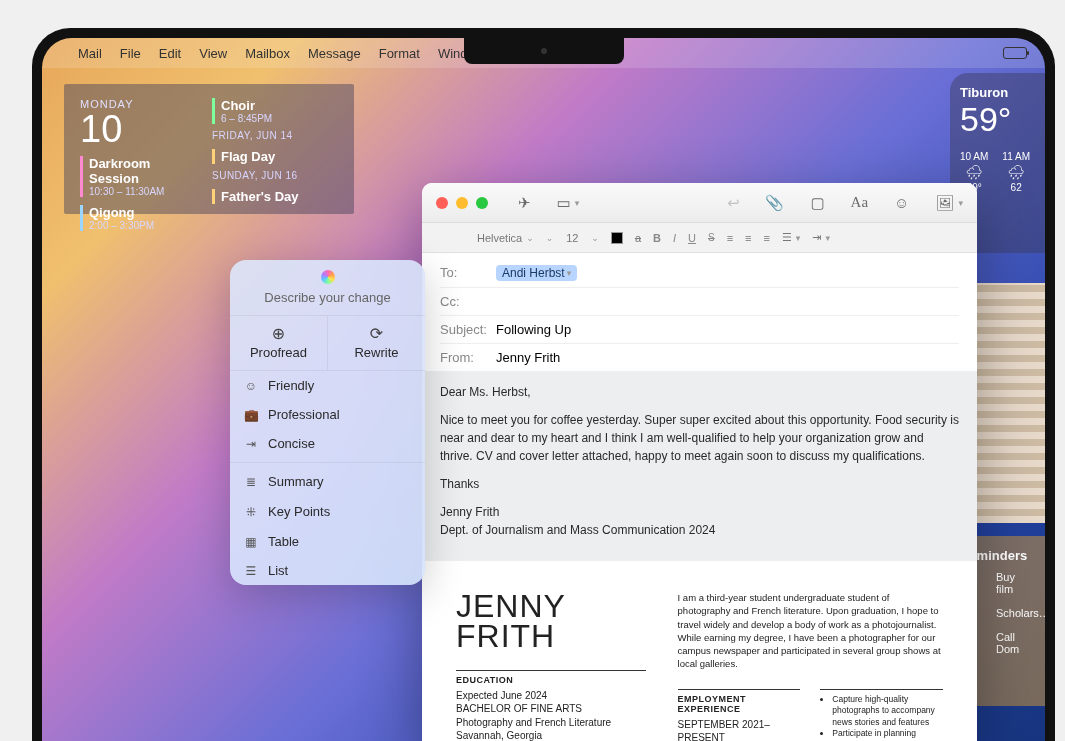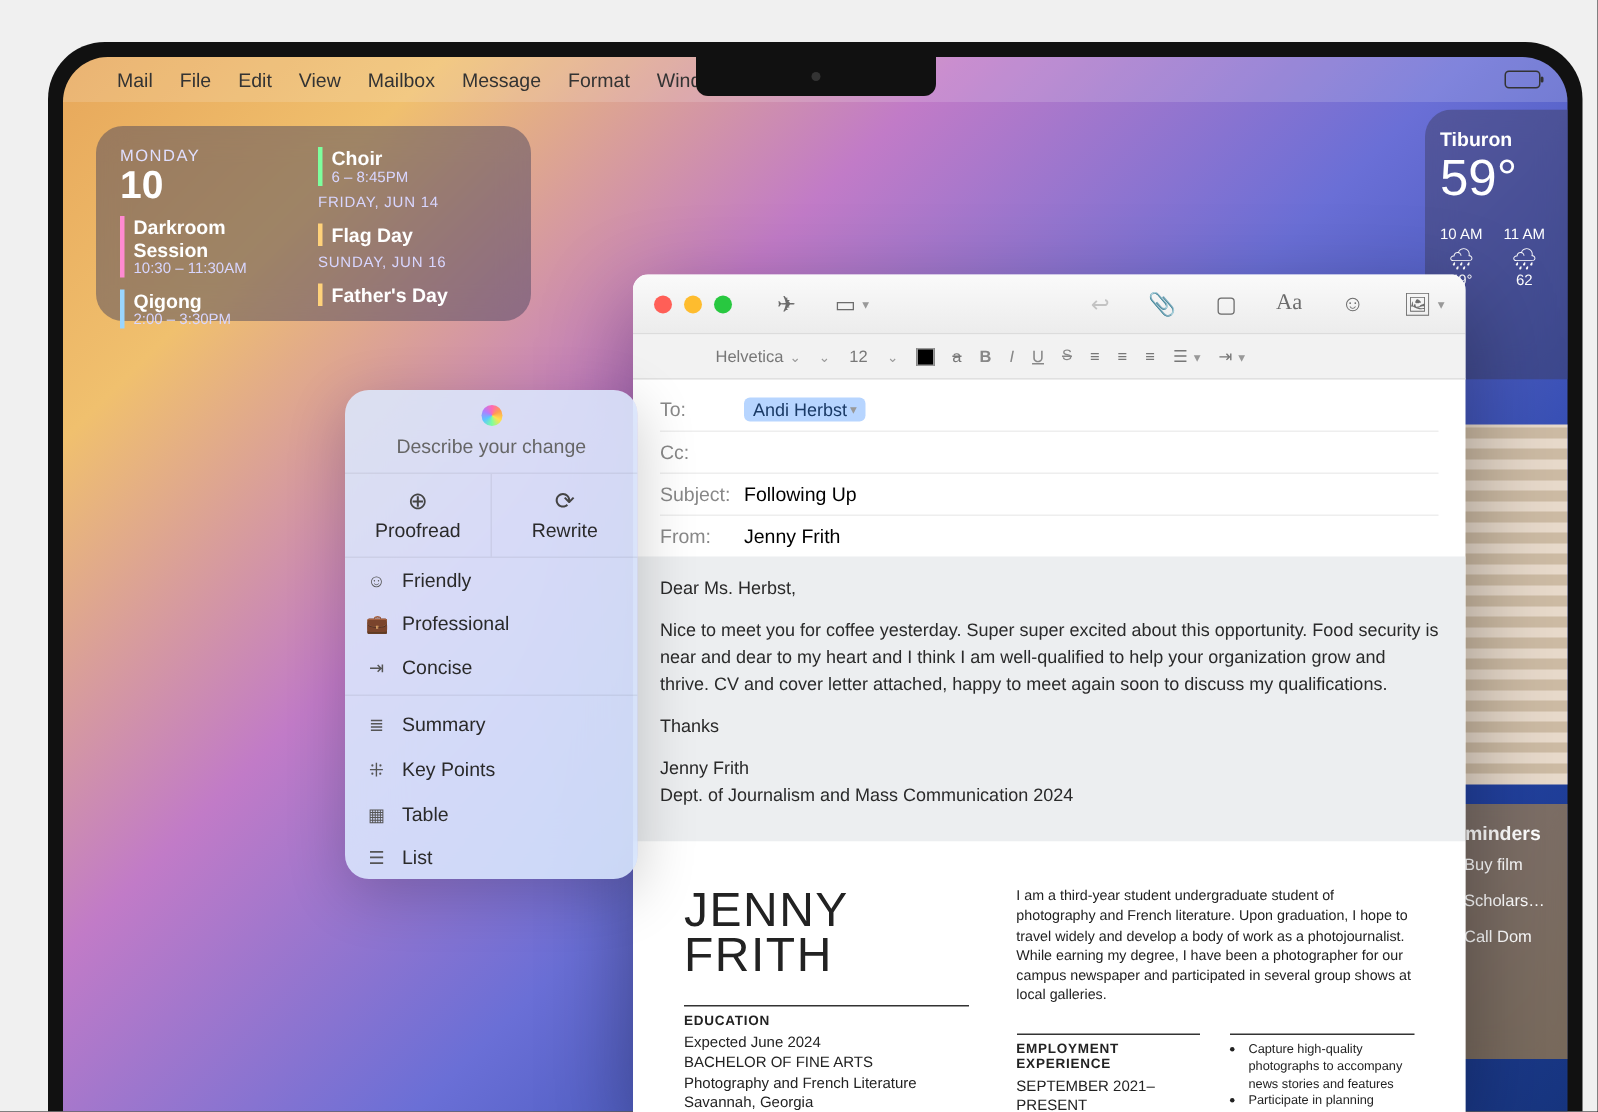--- a/index.html
+++ b/index.html
@@ -9,43 +9,43 @@
     background: linear-gradient(135deg, #e7a75a 0%, #f0c06e 15%, #c17bc7 35%, #6a6fd6 55%, #2544a8 80%, #17357f 100%); }
   .notch { position: absolute; top: 0; left: 50%; transform: translateX(-50%); width: 160px; height: 26px; background: #111; border-bottom-left-radius: 8px; border-bottom-right-radius: 8px; z-index: 100; }
   .notch::after { content:""; position:absolute; top:10px; left:50%; transform:translateX(-50%); width:6px; height:6px; background:#333; border-radius:50%; }
   .menubar { position:absolute; top:0; left:0; right:0; height:30px; display:flex; align-items:center; gap:18px; padding:0 18px; font-size:13px; color:#333; z-index:20; background:rgba(255,255,255,0.15); }
   .apple-logo { font-size:15px; }
   .menubar > span { cursor:default; }
   .menubar .spacer { flex:1; }
   .batt { width:24px; height:12px; border:1px solid #333; border-radius:3px; position:relative; }
   .batt::after { content:""; position:absolute; right:-3px; top:3px; width:2px; height:4px; background:#333; border-radius:1px; }
   
-  .widget { position:absolute; border-radius:18px; color:#fff; backdrop-filter: blur(10px); }
+  .widget { position:absolute; border-radius:2px; color:#fff; backdrop-filter: blur(10px); }
   .cal-widget { left:22px; top:46px; width:290px; height:130px; background:rgba(60,60,90,0.45); display:flex; padding:14px 16px; gap:12px; }
   .cal-left { width:120px; }
   .cal-day { font-size:11px; letter-spacing:1px; color:#e0dfff; }
-  .cal-num { font-size:26px; font-weight:700; line-height:1; }
+  .cal-num { font-size:38px; font-weight:400; line-height:1; }
   .cal-evt { border-left:3px solid; padding-left:6px; margin-top:8px; }
   .cal-evt.p1 { border-color:#ff8ad1; }
   .cal-evt.p2 { border-color:#9ad6ff; }
   .cal-evt.p3 { border-color:#7dff9d; }
   .cal-evt.p4 { border-color:#ffd27a; }
   .cal-evt .t { font-size:13px; font-weight:600; }
   .cal-evt .s { font-size:10px; color:#d8d6ff; }
   .cal-right { flex:1; font-size:10px; }
   .cal-date { font-size:10px; color:#d8d6ff; letter-spacing:0.5px; margin-top:6px; }
   .weather-widget { top:35px; right:0; width:95px; height:180px; background:rgba(60,60,90,0.45); padding:12px 10px; border-radius:18px 0 0 18px; }
   .weather-widget .loc { font-size:13px; font-weight:600; }
   .weather-widget .temp { font-size:34px; font-weight:300; }
   .weather-hours { display:flex; gap:14px; margin-top:12px; font-size:10px; }
   .weather-hours > div { text-align:center; }
   .weather-hours .ic { font-size:14px; margin:2px 0; }
   .reminders-widget { right:0; bottom:35px; width:95px; height:170px; background:rgba(200,150,60,0.55); padding:12px 10px; border-radius:18px 0 0 18px; }
   .reminders-widget .h { font-weight:600; font-size:13px; margin-bottom:8px; }
-  .rem-item { display:flex; align-items:center; gap:4px; font-size:11px; margin-bottom:12px; }
+  .rem-item { display:flex; align-items:center; gap:24px; font-size:11px; margin-bottom:12px; }
   .rem-circle { width:12px; height:12px; border:1.5px solid #fff; border-radius:50%; flex-shrink:0; }
   .photo-widget { right:0; top:245px; width:95px; height:240px; background:repeating-linear-gradient(0deg,#e8dacb 0 7px,#cdbba4 7px 14px); border-radius:18px 0 0 18px; }
 
   
   .writing-pop { position:absolute; left:188px; top:222px; width:195px; background:rgba(220,235,255,0.85); backdrop-filter:blur(20px); border-radius:16px; box-shadow:0 10px 40px rgba(0,0,0,0.2); z-index:40; overflow:hidden; font-size:13px; color:#2a2a2a; }
   .wp-head { padding:10px 14px; display:flex; align-items:center; gap:6px;flex-direction:column; }
   .wp-spark { width:14px; height:14px; border-radius:50%; background:conic-gradient(#ff69b4,#ff9e4f,#ffe14f,#7dff9d,#5bc7ff,#b07dff,#ff69b4); }
   .wp-row { display:flex; border-top:1px solid rgba(0,0,0,0.06); }
   .wp-btn { flex:1; text-align:center; padding:8px 0 10px; border-right:1px solid rgba(0,0,0,0.06); }
   .wp-btn:last-child { border-right:none; }

